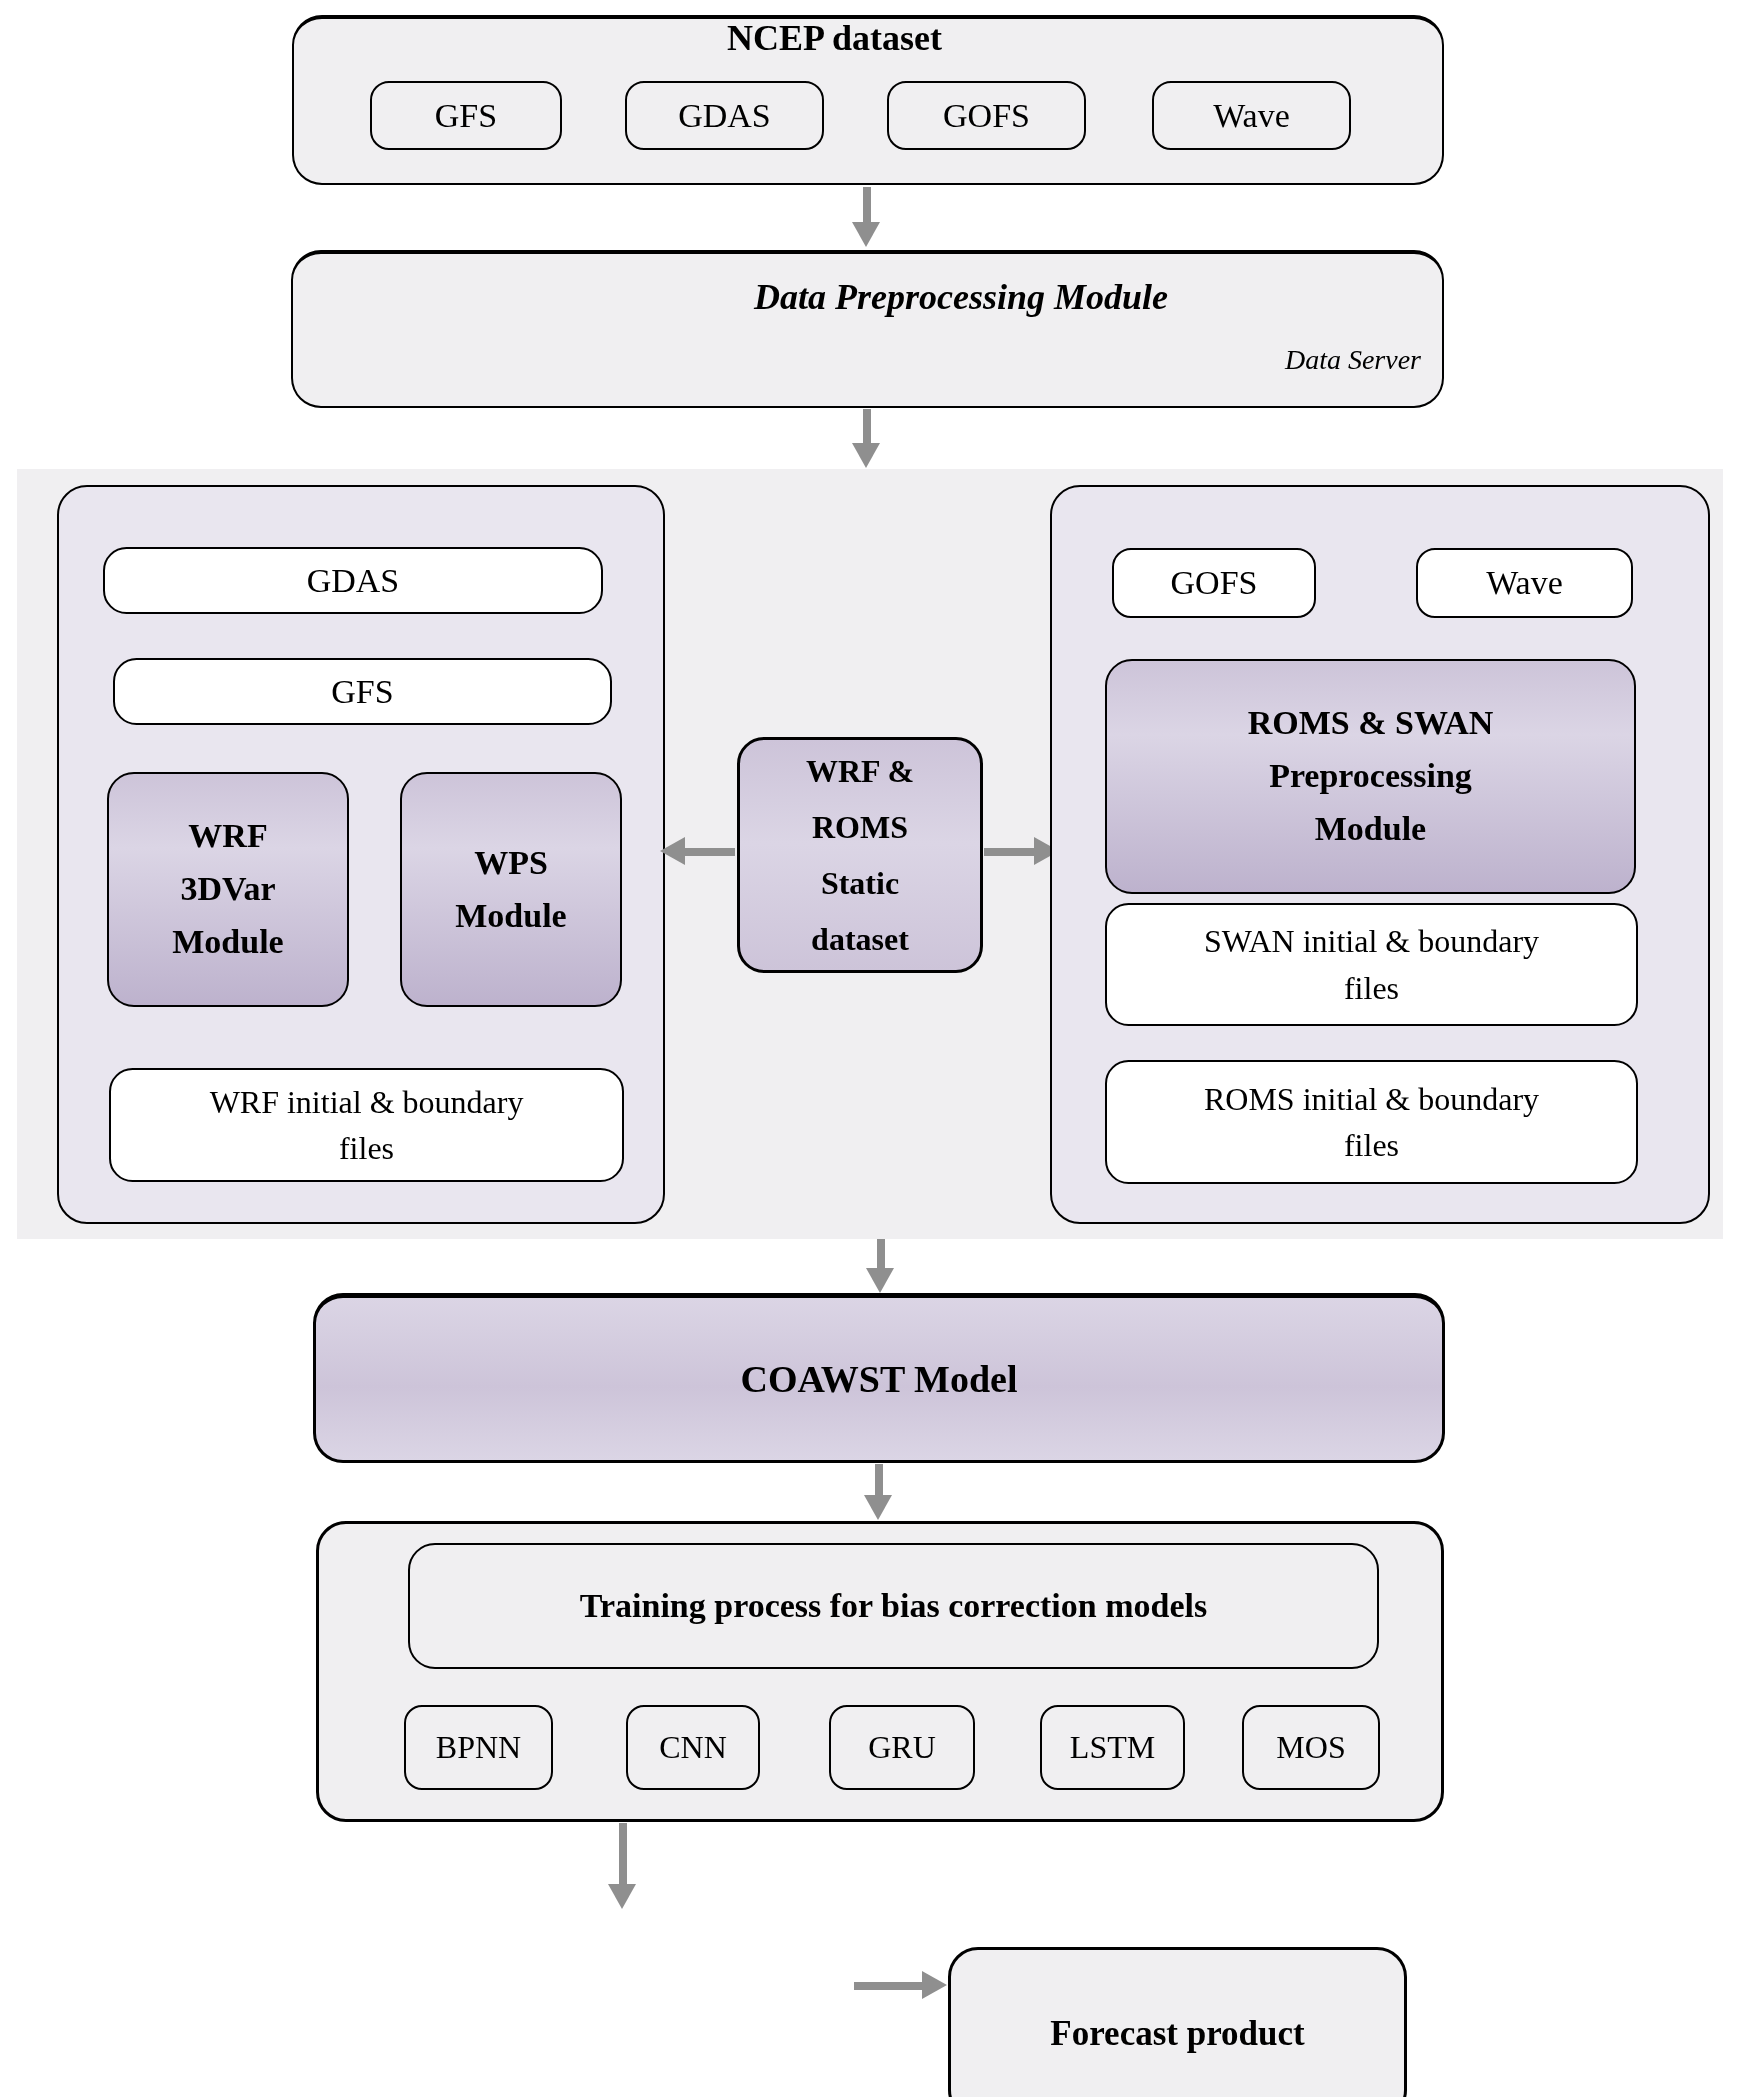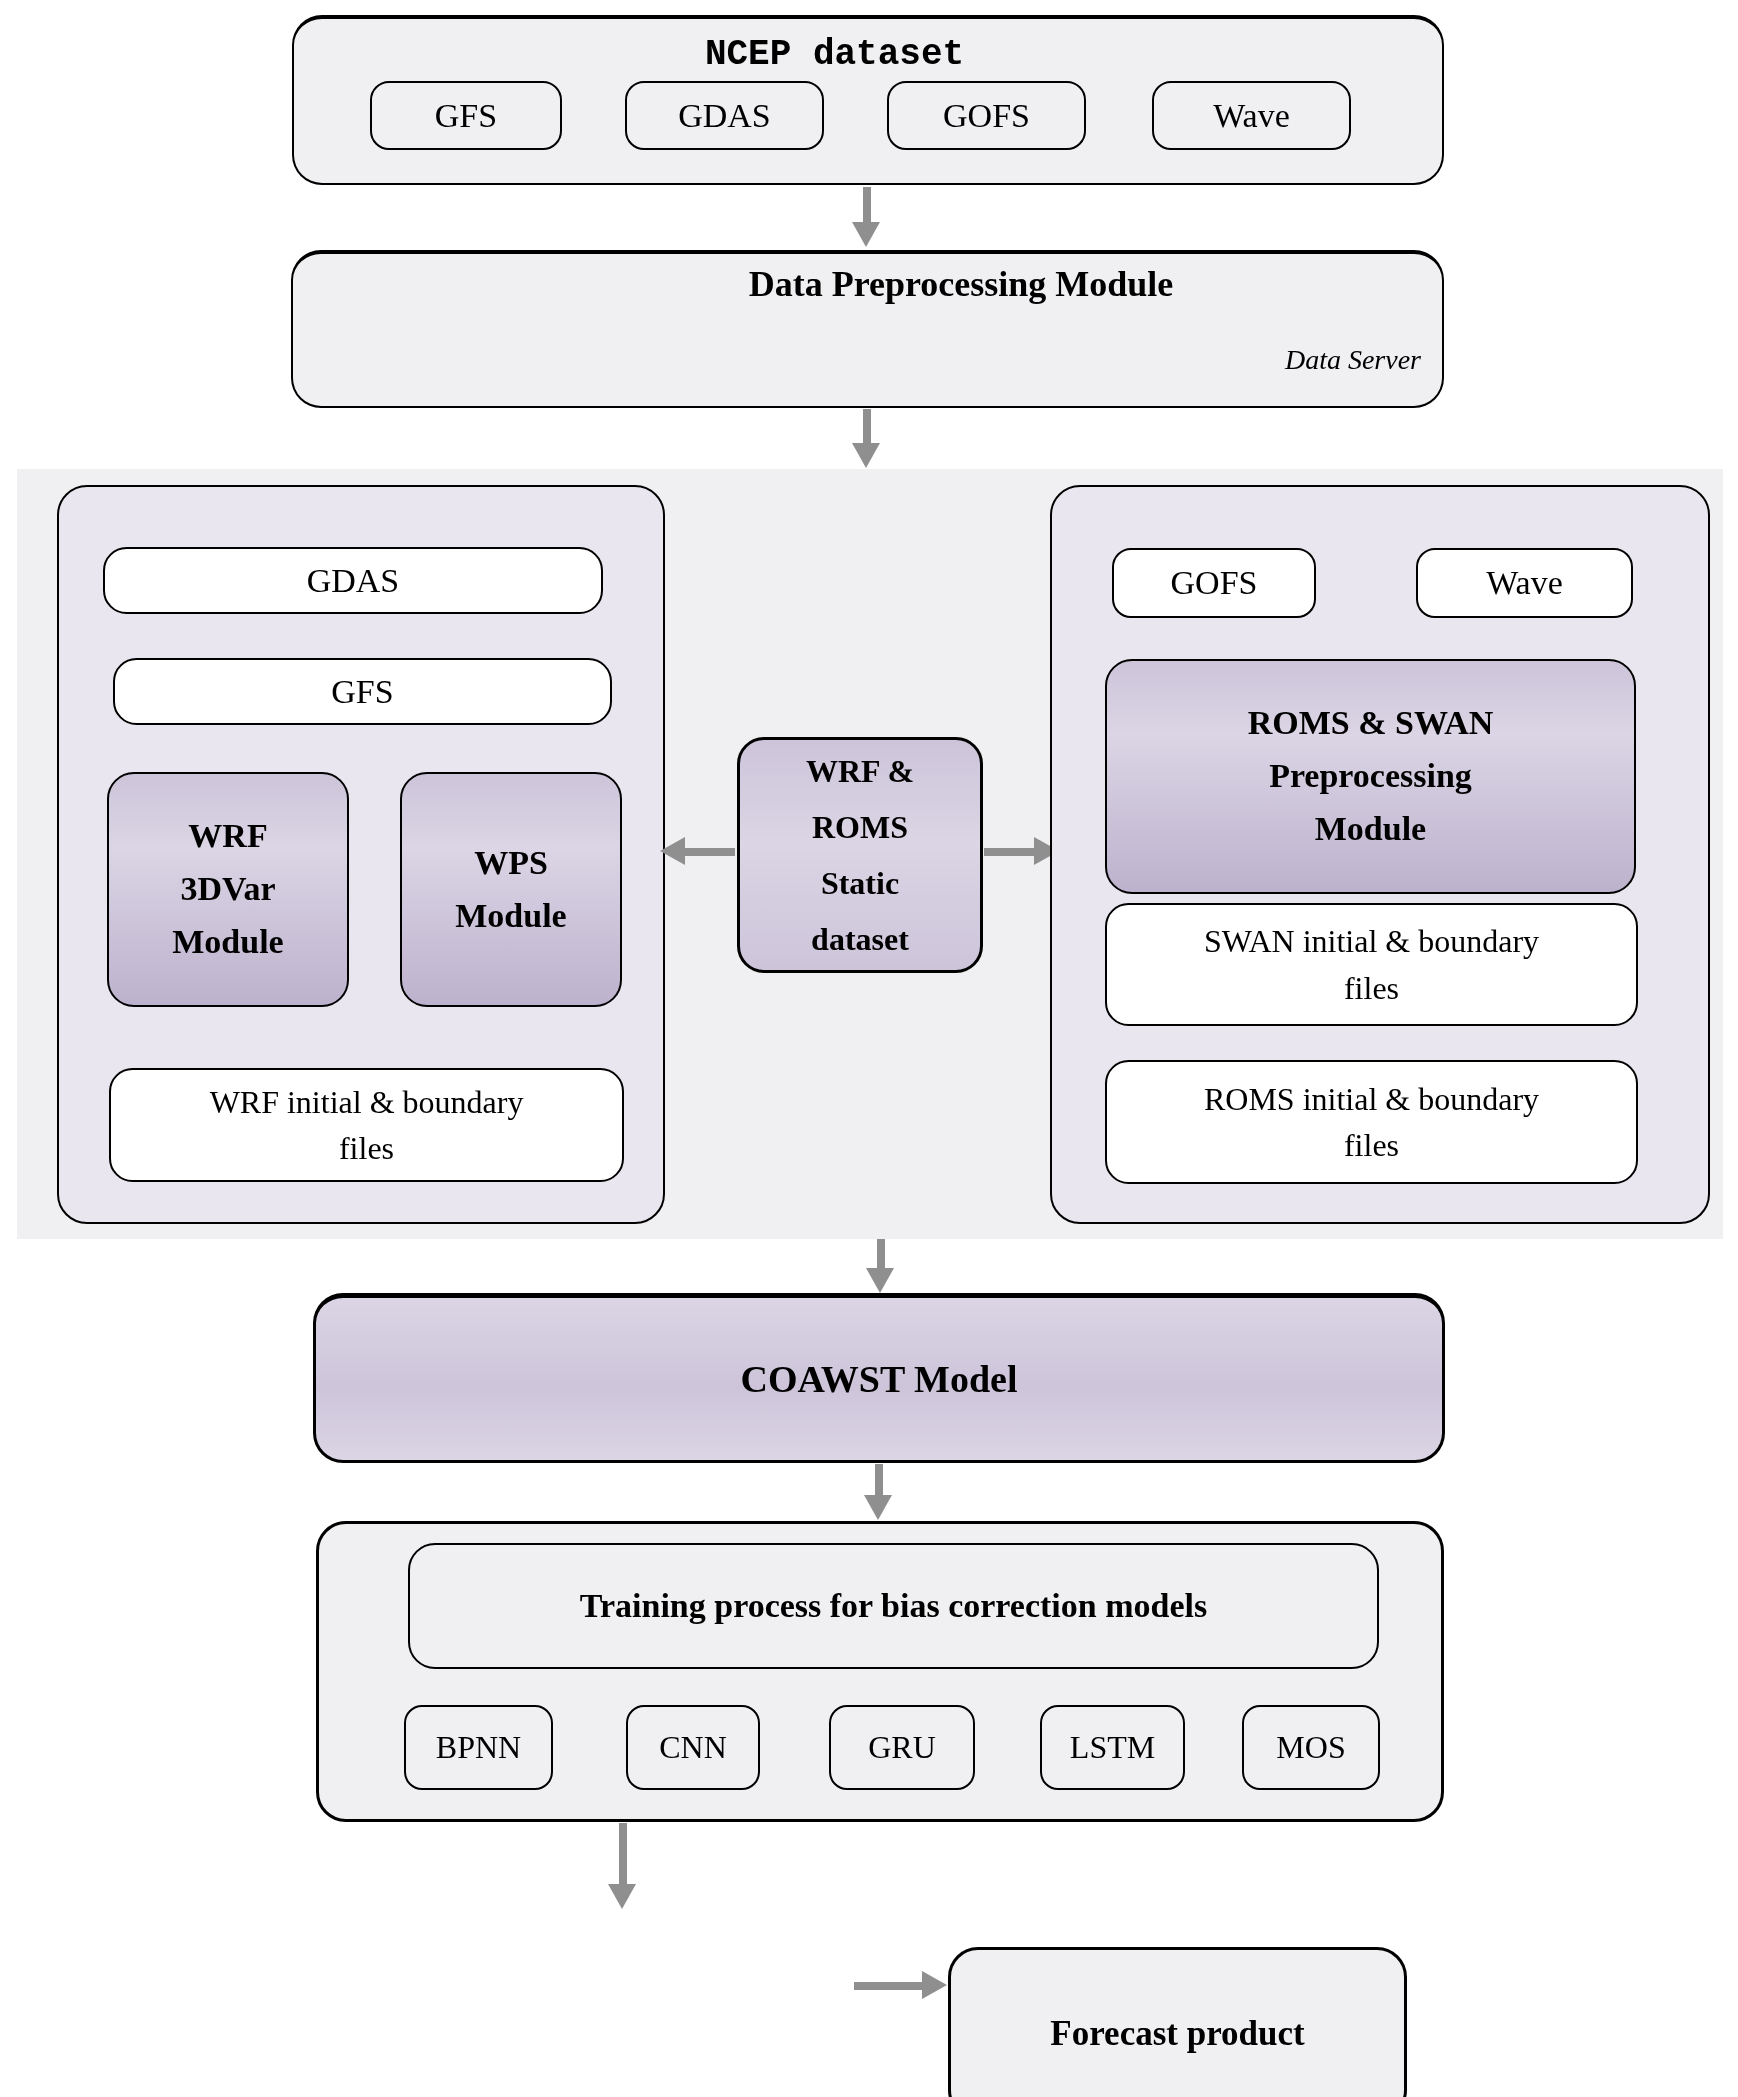--- a/index.html
+++ b/index.html
@@ -63,33 +63,33 @@
   .al-shaft{position:absolute;top:10.7px;right:0;left:24px;height:8px;background:var(--arrow);}
   .al-head{position:absolute;left:0;top:0;width:0;height:0;
     border-top:14.8px solid transparent;border-bottom:14.8px solid transparent;border-right:25.5px solid var(--arrow);}
 </style>
 </head>
 <body>
 
 <div id="canvas">
 
   <div class="abs box tt r45" style="left:292px;top:14.8px;width:1152px;height:170px;"></div>
-  <div class="abs f-title" style="left:292px;top:34px;width:1085px;text-align:center;font-family:Liberation Mono, monospace;">NCEP dataset</div>
+  <div class="abs f-title" style="left:292px;top:17px;width:1085px;text-align:center;">NCEP dataset</div>
   <div class="abs box r28 cc f-chip" style="left:370px;top:81px;width:192px;height:69px;">GFS</div>
   <div class="abs box r28 cc f-chip" style="left:625px;top:81px;width:199px;height:69px;">GDAS</div>
   <div class="abs box r28 cc f-chip" style="left:887px;top:81px;width:199px;height:69px;">GOFS</div>
   <div class="abs box r28 cc f-chip" style="left:1152px;top:81px;width:199px;height:69px;">Wave</div>
 
   <div class="abs arrow-down" style="left:852px;top:187px;height:60px;">
     <div class="av-shaft"></div>
     <div class="av-head"></div>
   </div>
 
   <div class="abs box tt r45" style="left:291px;top:250px;width:1153px;height:158px;"></div>
-  <div class="abs f-title" style="left:291px;top:263px;width:1340px;text-align:center;">Data Preprocessing Module</div>
+  <div class="abs f-title" style="left:291px;top:276px;width:1340px;text-align:center;font-style:italic;">Data Preprocessing Module</div>
   <div class="abs f-note" style="left:806px;top:344px;width:615px;text-align:right;">Data Server</div>
 
   <div class="abs arrow-down" style="left:852px;top:409px;height:59px;">
     <div class="av-shaft"></div>
     <div class="av-head"></div>
   </div>
 
   <div class="abs" style="left:17px;top:469px;width:1706px;height:770px;background:var(--box_bg);"></div>
 
   <div class="abs panel" style="left:57px;top:485px;width:608px;height:739px;"></div>

